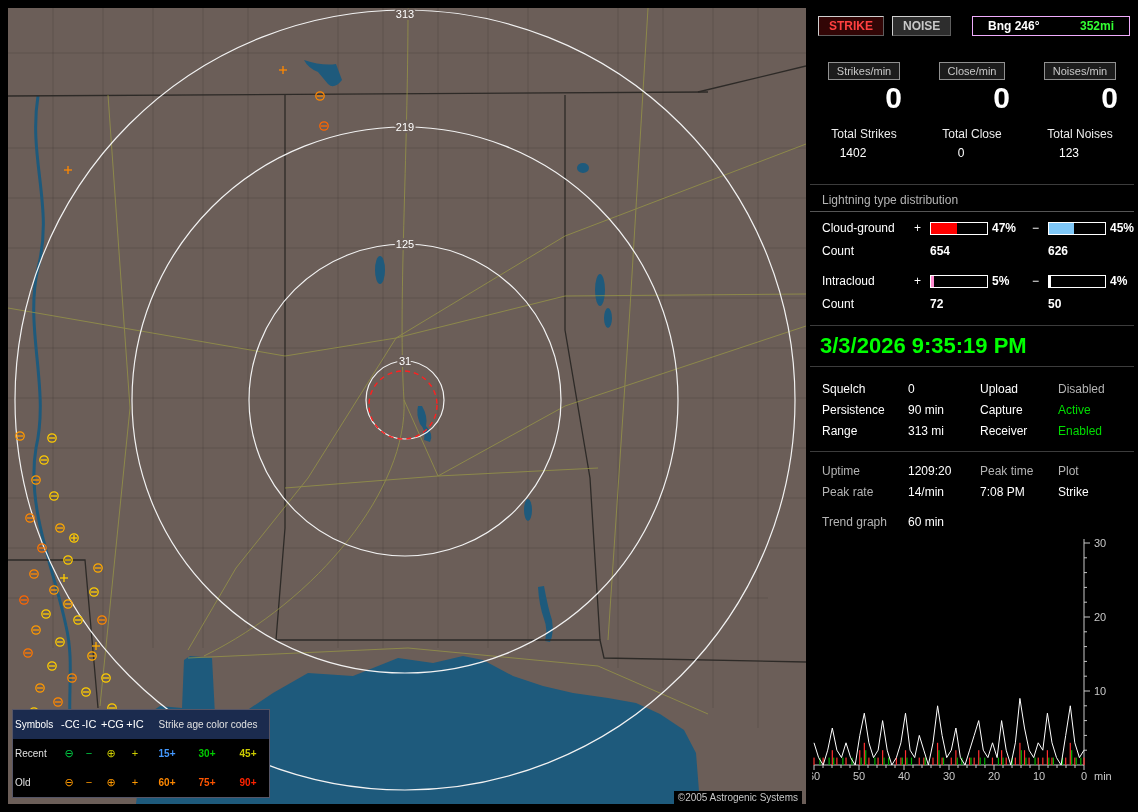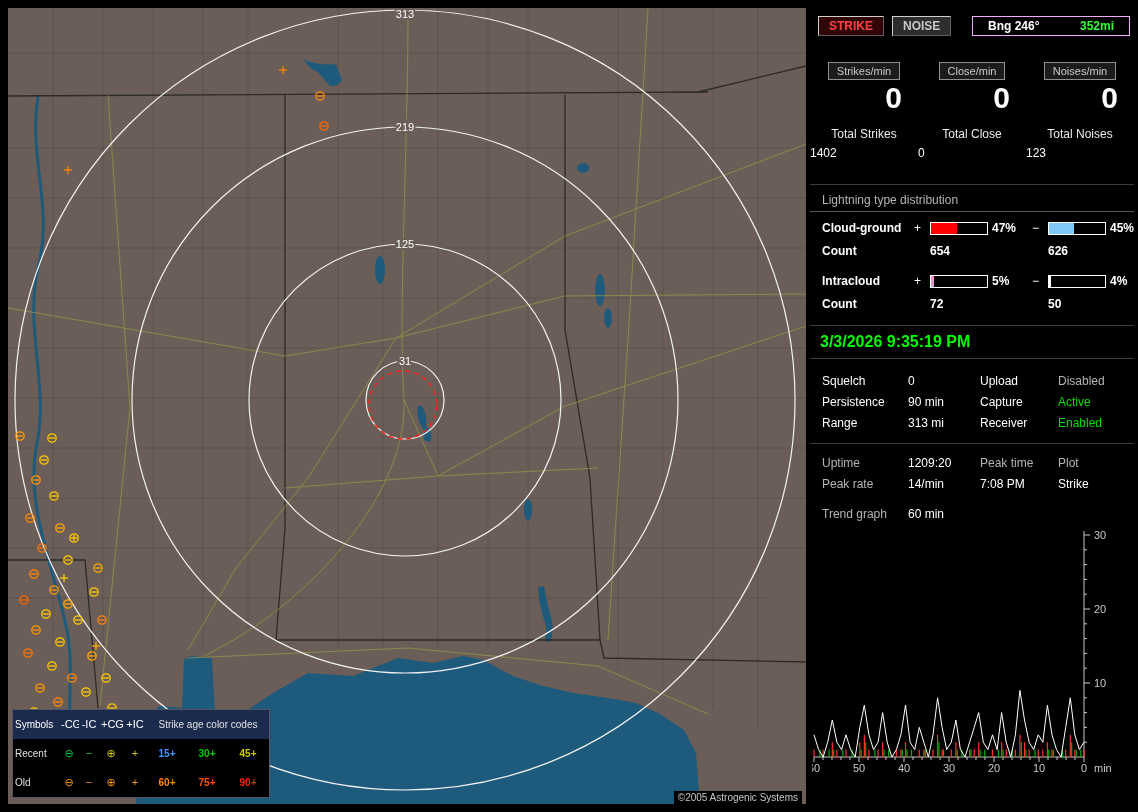--- a/index.html
+++ b/index.html
@@ -29,31 +29,31 @@
   .btn-noise{color:#c8c8c8;background:#2d2d2d;}
   .bng-box{margin-left:auto;border:1px solid #f0abfc;background:#000;padding:2px 15px;width:126px;
        display:flex;justify-content:space-between;font-weight:bold;text-align:center;}
   .bng-dist{color:#33ff33;}
   .stats-row{display:flex;margin-top:26px;text-align:center;}
   .stat-col{flex:1;}
   .stat-box{display:inline-block;border:1px solid #909090;background:#1c1c1c;color:#c8c8c8;
        font-size:11px;padding:2px 8px;}
   .stat-value{font-size:30px;font-weight:bold;text-align:right;padding-right:16px;margin-top:1px;}
   .stat-total-label{margin-top:12px;color:#ececec;}
-  .stat-total{margin-top:5px;text-align:left;padding-right:22px;}
+  .stat-total{margin-top:5px;text-align:center;padding-right:22px;}
   hr.divider{border:0;border-top:1px solid #3c3c3c;margin:0;}
   .dist-title{color:#b4b4b4;border-bottom:1px solid #555;padding:8px 0 4px 12px;}
   .dist-grid{display:grid;grid-template-columns:92px 16px 58px 44px 16px 58px auto;
        padding-left:12px;row-gap:9px;align-items:center;}
-  .d-label{font-weight:bold;}
+  .d-label{font-weight:normal;}
   .d-pct{font-weight:bold;padding-left:4px;}
   .d-bar{width:56px;height:11px;border:1px solid #fff;background:#000;}
   .d-fill{height:100%;}
   .d-count{font-weight:bold;}
-  .clock{color:#00ff00;font-size:16px;font-weight:bold;padding-left:10px;margin:7px 0;}
+  .clock{color:#00ff00;font-size:22px;font-weight:bold;padding-left:10px;margin:7px 0;}
   .kv-grid{display:grid;grid-template-columns:86px 72px 78px auto;padding-left:12px;row-gap:7px;}
   .muted{color:#b4b4b4;}
   .trend-wrap{margin-top:6px;padding-left:2px;}
   #trend-svg{display:block;}
   #trend-svg text{font-family:"Liberation Sans",sans-serif;font-size:11px;}
 </style>
 </head>
 <body>
 
 <div class="map-area">

